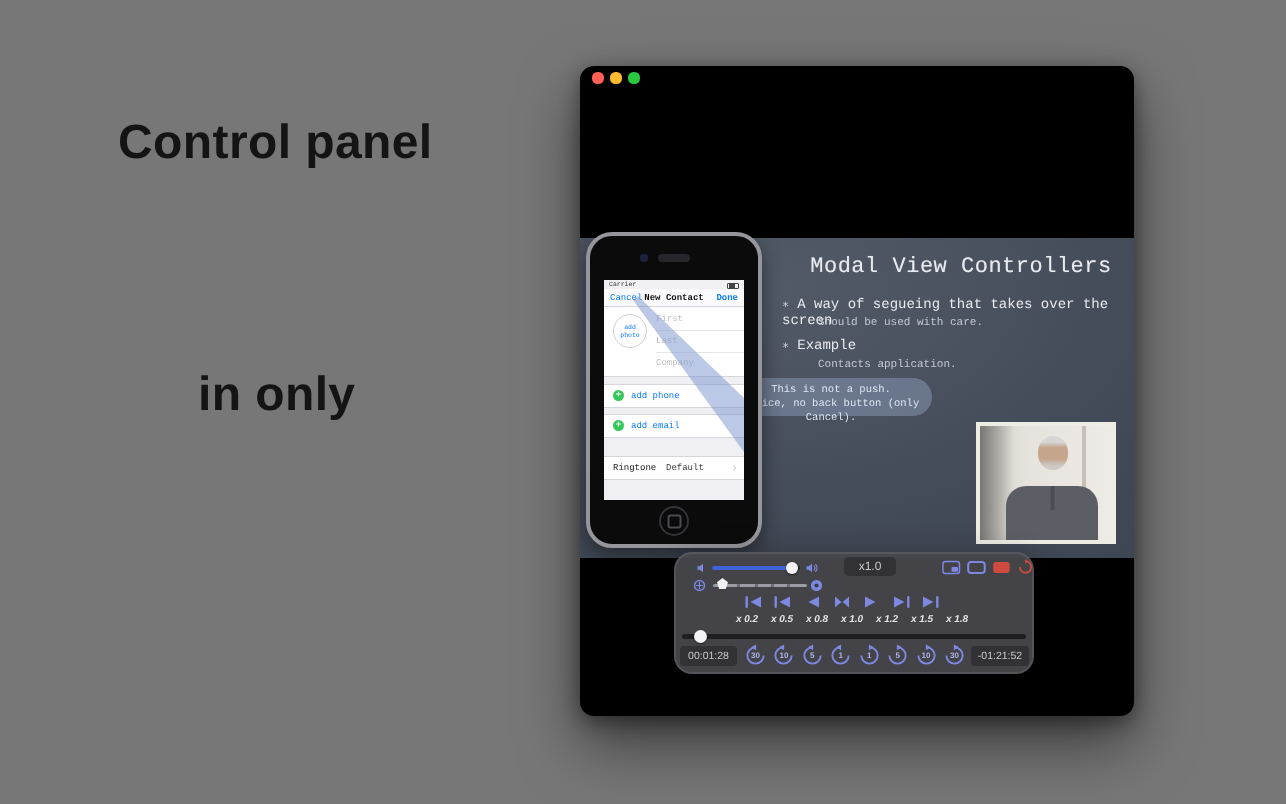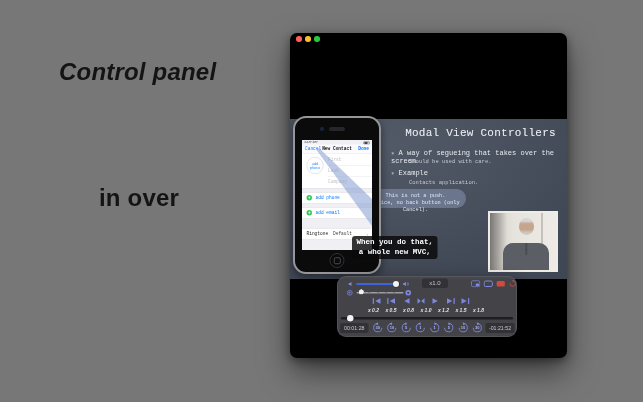--- a/index.html
+++ b/index.html
@@ -1,20 +1,20 @@
 <!DOCTYPE html>
 <html style="--accent: #7d88e0; --volume-fill: #3f63d8; --danger: #cf4a3f; --ios-blue: #0a7aff; --ios-green: #34c759; --traffic-red: #ff5f57; --traffic-yellow: #febc2e; --traffic-green: #28c840;"><head>
 <meta charset="utf-8">
 <style>
   html,body{margin:0;padding:0;width:643px;height:402px;overflow:hidden;
     background:#777;font-family:"Liberation Sans",sans-serif;position:relative;}
 
   
   .cap{position:absolute;font-weight:bold;font-size:24px;color:#141414;letter-spacing:.2px;}
-  .cap1{left:59px;top:58px;font-style:italic;}
+  .cap1{left:59px;top:58px;}
   .cap2{left:99px;top:184px;}
 
   
   .app-window{position:absolute;left:290px;top:33px;width:277px;height:325px;
     background:#000;border-radius:7px;
     box-shadow:0 14px 30px rgba(0,0,0,.5),0 3px 10px rgba(0,0,0,.4);}
   .traffic{position:absolute;top:3px;left:6px;display:flex;gap:3.5px;z-index:30;}
   .light{width:5.5px;height:5.5px;border-radius:50%;display:inline-block;}
   .light.red{background:var(--traffic-red,#ff5f57);}
   .light.yellow{background:var(--traffic-yellow,#febc2e);}
@@ -146,21 +146,21 @@
   .skips{position:absolute;left:70px;top:92px;width:222px;display:flex;justify-content:space-between;}
   .skip{position:relative;width:23px;height:23px;display:inline-block;}
   .skip svg{position:absolute;left:0;top:0;}
   .skip-num{position:absolute;left:0;top:7px;width:23px;text-align:center;
     font-size:8px;color:#aeb5ef;font-weight:bold;font-style:normal;}
 </style>
 </head>
 <body>
 
 <div class="cap cap1">Control panel</div>
-<div class="cap cap2">in over</div>
+<div class="cap cap2">in only</div>
 
 <div class="app-window">
   <div class="traffic">
     <span class="light red"></span>
     <span class="light yellow"></span>
     <span class="light green"></span>
   </div>
 
   <div class="video-area">
     <div class="slide">
@@ -233,26 +233,20 @@
             <svg class="ph-beam" viewBox="0 0 140 220">
               <polygon points="34,16 140,118 140,172 29,20" fill="rgba(122,148,205,0.5)"></polygon>
             </svg>
           </div>
         </div>
         <div class="home-btn">
             <div class="home-sq"></div>
           </div>
       </div>
 
-      <div class="subtitle">
-        <div class="sub-inner">
-          <div>When you do that,</div>
-          <div>a whole new MVC,</div>
-        </div>
-      </div>
 
     </div>
   </div>
 
   <div class="controls-panel">
     <div class="panel-inner">
 
       <svg class="vol-low" viewBox="0 0 12 12">
         <path class="accf" d="M1.5 4.2h2.3L7 1.8v8.4L3.8 7.8H1.5z"></path>
       </svg>

